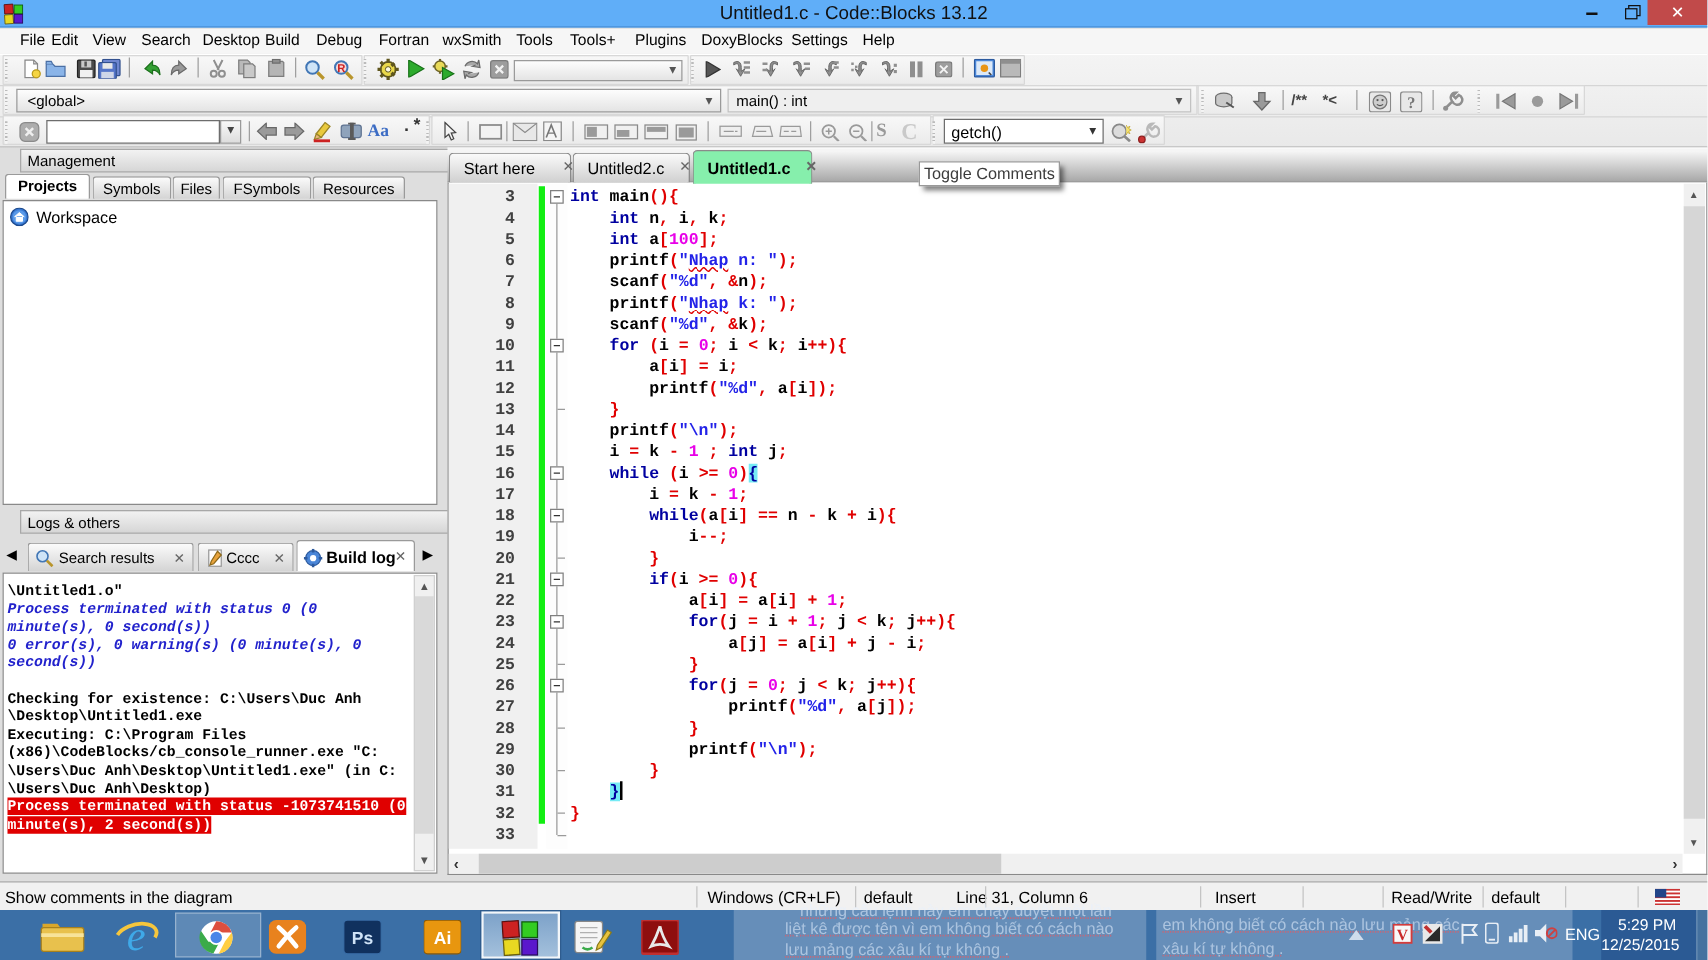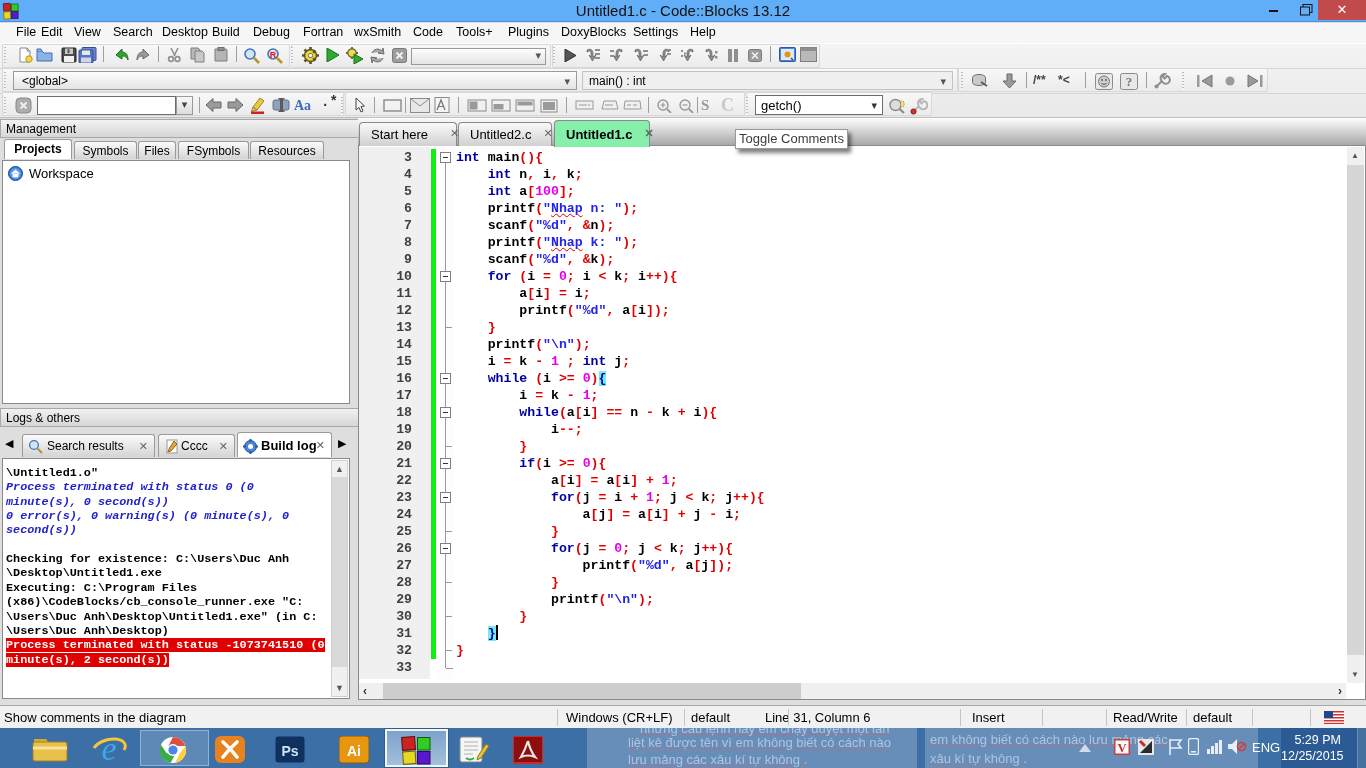--- a/index.html
+++ b/index.html
@@ -14,21 +14,21 @@
 #tools {position:absolute;left:0;top:43px;width:1366px;height:75px;background:linear-gradient(#f4f4f4,#e9e9e9)}
 .grip {position:absolute;width:3px;background-image:repeating-linear-gradient(#bbb 0 1px,#f4f4f4 1px 3px);background-size:2px 100%;background-repeat:no-repeat}
 .tsep {position:absolute;width:1px;background:#9f9f9f}
 .combo {position:absolute;background:linear-gradient(#fdfdfd,#e4e4e4);border:1px solid #9a9a9a;font:12px "Liberation Sans";color:#000}
 .carrow {position:absolute;top:0;font-size:11px;color:#555}
 .flatfield {position:absolute;background:#efefef;border:1px solid #c2c2c2;font:12px "Liberation Sans";color:#000}
 .dbtn {position:absolute;background:linear-gradient(#f8f8f8,#ddd);border:1px solid #9a9a9a;text-align:center;font-size:11px;color:#444;line-height:17px}
 .ticon {position:absolute;font:bold 12px "Liberation Sans";color:#444}
 
 #mgmt {position:absolute;left:0;top:119px;width:353px;height:285px}
-.caption {position:absolute;left:0;width:416px;height:19px;background:linear-gradient(#f2f2f2,#d6d6d6);border:1px solid #a8a8a8;font-size:12px;color:#000;padding:2px 0 0 5px}
+.caption {position:absolute;left:16px;width:416px;height:19px;background:linear-gradient(#f2f2f2,#d6d6d6);border:1px solid #a8a8a8;font-size:12px;color:#000;padding:2px 0 0 5px}
 .capx {position:absolute;right:7px;top:2px;font-size:12px;color:#222;font-weight:bold}
 .tab {position:absolute;background:linear-gradient(#fbfbfb,#d4d4d4);border:1px solid #9a9a9a;border-bottom:none;border-radius:3px 3px 0 0;font-size:12px;color:#000;text-align:center}
 .tabsel {background:#fff;font-weight:bold}
 
 #logs {position:absolute;left:0;top:408px;width:353px;height:292px}
 .ll {position:absolute;left:6px;white-space:pre;font:bold 11.8px "Liberation Mono";color:#000}
 .ll.blue {color:#2222cc;font-style:italic}
 .ll.red {background:#e00000;color:#fff}
 
 #edit {position:absolute;left:358px;top:146px;width:1008px;height:554px;background:#fff;border:1px solid #898989;border-top:none}
@@ -82,21 +82,21 @@
 <div id="menu">
       <span style="position:absolute;left:16px">File</span>
       <span style="position:absolute;left:41px">Edit</span>
       <span style="position:absolute;left:74px">View</span>
       <span style="position:absolute;left:113px">Search</span>
       <span style="position:absolute;left:162px">Desktop</span>
       <span style="position:absolute;left:212px">Build</span>
       <span style="position:absolute;left:253px">Debug</span>
       <span style="position:absolute;left:303px">Fortran</span>
       <span style="position:absolute;left:354px">wxSmith</span>
-      <span style="position:absolute;left:413px">Code</span>
+      <span style="position:absolute;left:413px">Tools</span>
       <span style="position:absolute;left:456px">Tools+</span>
       <span style="position:absolute;left:508px">Plugins</span>
       <span style="position:absolute;left:561px">DoxyBlocks</span>
       <span style="position:absolute;left:633px">Settings</span>
       <span style="position:absolute;left:690px">Help</span>
     </div>
 
 <div id="tools">
 <div style="position:absolute;left:0;top:0;width:1366px;height:1px;background:#fff"></div>
 <div style="position:absolute;left:0;top:25px;width:1366px;height:1px;background:#d5d5d5"></div>

